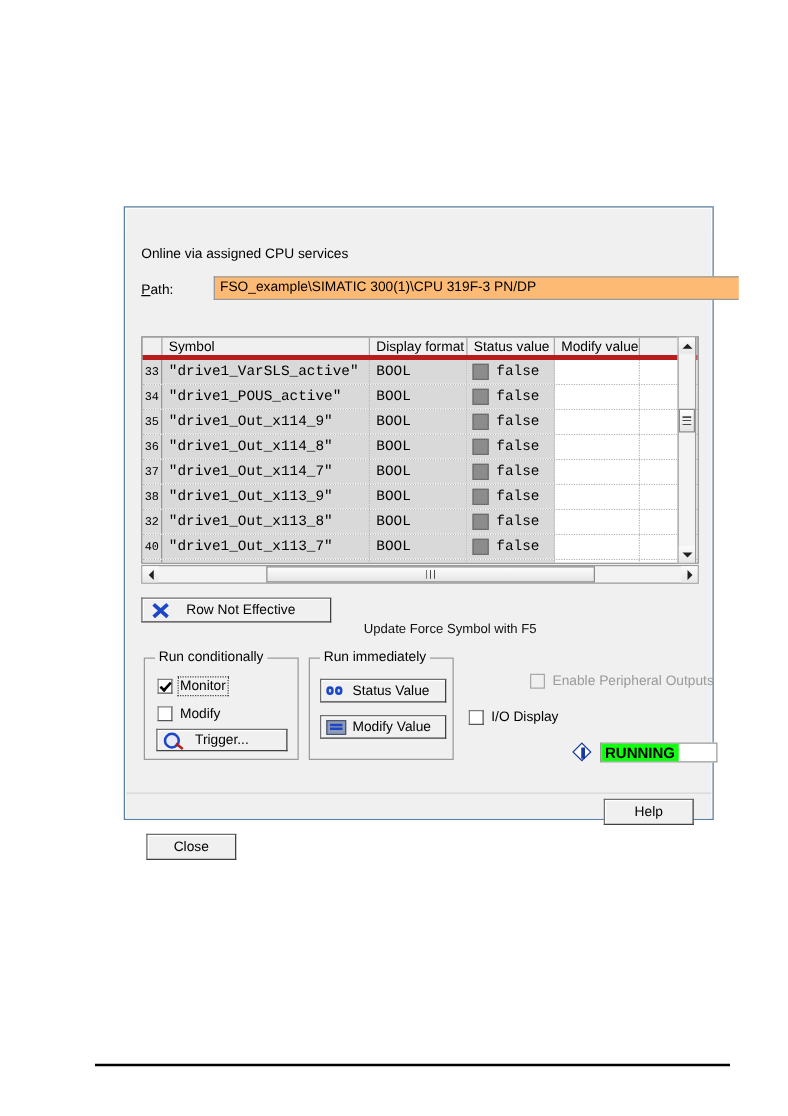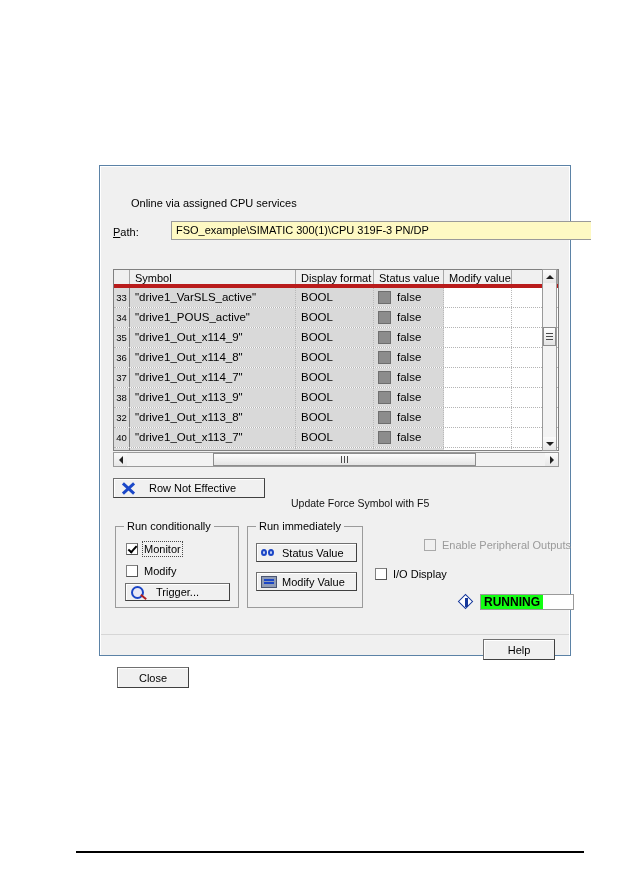--- a/index.html
+++ b/index.html
@@ -107,39 +107,39 @@
   .dlg-body {
     position: absolute;
     left: 1px; top: 20px;
     width: 468px;
     height: 469px;
     background: #f0f0f0;
   }
 
   .online-note {
     position: absolute;
-    left: 30px; top: 11px;
+    left: 12px; top: 11px;
     font-size: 11px;
     color: #000000;
     white-space: nowrap;
   }
 
   .path-label {
     position: absolute;
     left: 12px; top: 40px;
     font-size: 11px;
     color: #000000;
   }
   .path-label u { text-decoration: underline; }
   .path-field {
     position: absolute;
     left: 70px; top: 35px;
     width: 420px;
     height: 19px;
-    background: #fef9c3;
+    background: #fdba74;
     border: 1px solid #9a9a9a;
     border-right: none;
     box-sizing: border-box;
     font-size: 11px;
     color: #000000;
     padding: 2px 0 0 4px;
     white-space: nowrap;
     overflow: hidden;
   }
 
@@ -177,20 +177,21 @@
   .c-format { width: 78px; flex: 0 0 78px; }
   .c-status { width: 70px; flex: 0 0 70px; }
   .c-modify { width: 68px; flex: 0 0 68px; }
   .c-extra  { flex: 1 1 auto; }
 
   .grid-row {
     display: flex;
     height: 20px;
     box-sizing: border-box;
     border-bottom: 1px dotted #b4b4b4;
+    font-family: Liberation Mono, monospace;
   }
   .grid-row .cell {
     font-size: 11.5px;
     color: #000000;
     line-height: 19px;
     padding-left: 5px;
     box-sizing: border-box;
     border-right: 1px dotted #b9b9b9;
     overflow: hidden;
     white-space: nowrap;

